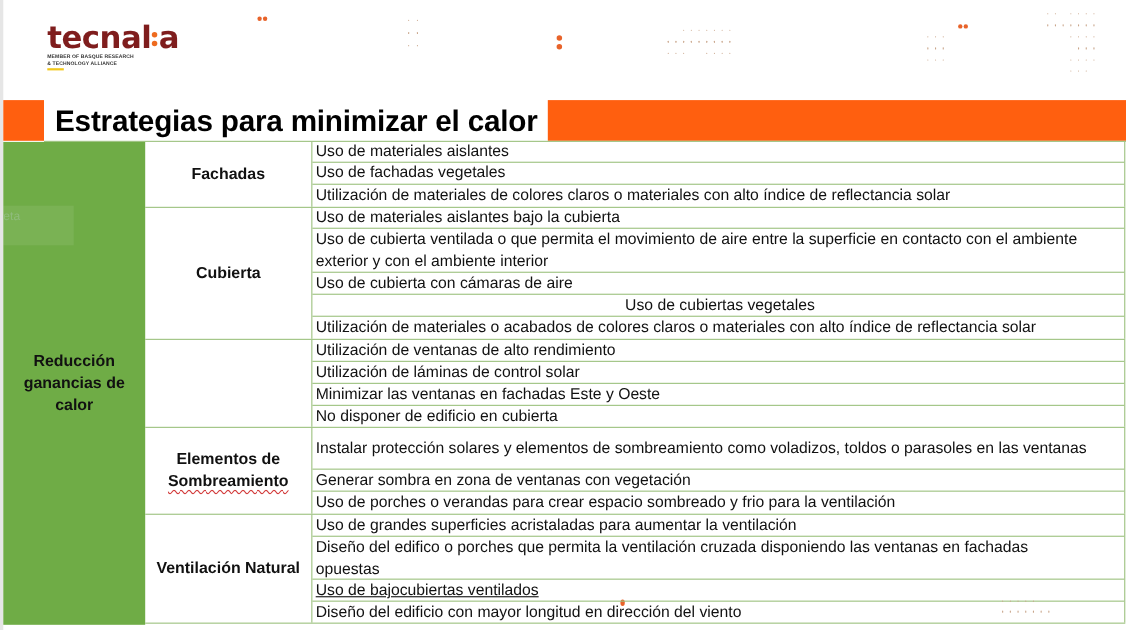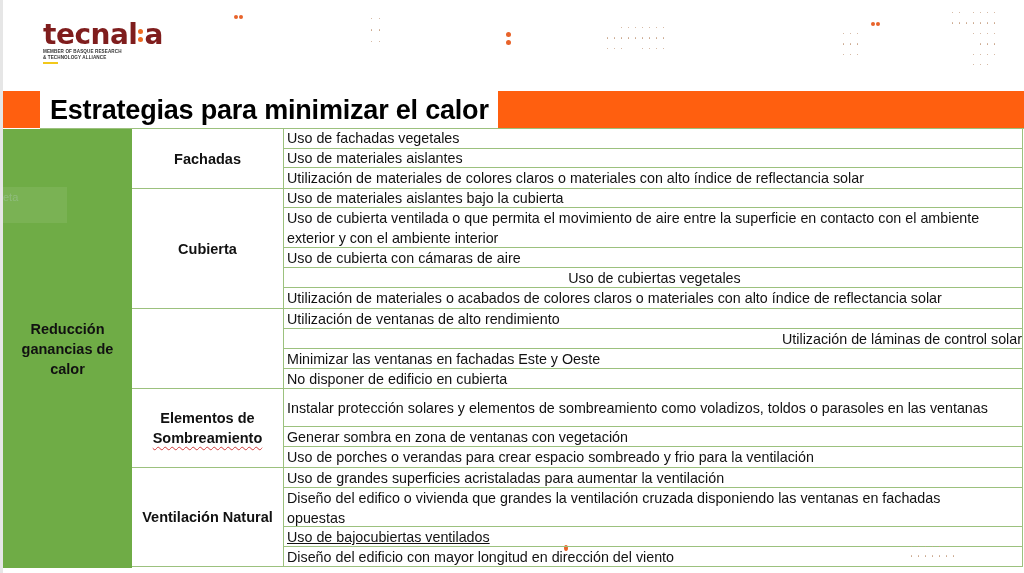--- a/index.html
+++ b/index.html
@@ -167,41 +167,41 @@
 <h1 class="title">Estrategias para minimizar el calor</h1>
 <div class="title-underline"></div>
 
 <div class="table">
   <div class="col-main">Reducción ganancias de calor</div>
   <div class="ghost">eta</div>
 
   <div class="group" style="top:0;height:60px;">
     <div class="group-label">Fachadas</div>
     <div class="rows" style="height:59px;">
+      <div class="row" style="height:19px;line-height:18px;">Uso de materiales aislantes</div>
       <div class="row" style="height:20px;line-height:19px;">Uso de fachadas vegetales</div>
-      <div class="row" style="height:19px;line-height:18px;">Uso de materiales aislantes</div>
       <div class="row" style="height:20px;">Utilización de materiales de colores claros o materiales con alto índice de reflectancia solar</div>
     </div>
   </div>
 
   <div class="group" style="top:60px;height:120px;">
     <div class="group-label">Cubierta</div>
     <div class="rows" style="height:119px;">
       <div class="row" style="height:19px;line-height:18px;">Uso de materiales aislantes bajo la cubierta</div>
       <div class="row tall" style="height:40px;">Uso de cubierta ventilada o que permita el movimiento de aire entre la superficie en contacto con el ambiente exterior y con el ambiente interior</div>
       <div class="row" style="height:20px;">Uso de cubierta con cámaras de aire</div>
       <div class="row" style="height:20px;text-align:center;">Uso de cubiertas vegetales</div>
       <div class="row" style="height:20px;">Utilización de materiales o acabados de colores claros o materiales con alto índice de reflectancia solar</div>
     </div>
   </div>
 
   <div class="group" style="top:180px;height:80px;">
     <div class="rows" style="height:79px;">
       <div class="row" style="height:20px;">Utilización de ventanas de alto rendimiento</div>
-      <div class="row" style="height:20px;text-align:right;">Utilización de láminas de control solar</div>
+      <div class="row" style="height:20px;">Utilización de láminas de control solar</div>
       <div class="row" style="height:20px;">Minimizar las ventanas en fachadas Este y Oeste</div>
       <div class="row" style="height:19px;">No disponer de edificio en cubierta</div>
     </div>
   </div>
 
   <div class="group" style="top:260px;height:79px;">
     <div class="group-label">
       <div>
         <div>Elementos de</div>
         <div class="squig">Sombreamiento</div>
@@ -211,21 +211,21 @@
       <div class="row" style="height:38px;line-height:38px;">Instalar protección solares y elementos de sombreamiento como voladizos, toldos o parasoles en las ventanas</div>
       <div class="row" style="height:20px;">Generar sombra en zona de ventanas con vegetación</div>
       <div class="row" style="height:20px;">Uso de porches o verandas para crear espacio sombreado y frio para la ventilación</div>
     </div>
   </div>
 
   <div class="group" style="top:339px;height:99px;">
     <div class="group-label">Ventilación Natural</div>
     <div class="rows" style="height:98px;">
       <div class="row" style="height:20px;">Uso de grandes superficies acristaladas para aumentar la ventilación</div>
-      <div class="row tall" style="height:39px;white-space:normal;padding-right:60px;">Diseño del edifico o vivienda que grandes la ventilación cruzada disponiendo las ventanas en fachadas opuestas</div>
+      <div class="row tall" style="height:39px;white-space:normal;padding-right:60px;">Diseño del edifico o porches que permita la ventilación cruzada disponiendo las ventanas en fachadas opuestas</div>
       <div class="row" style="height:20px;text-decoration:underline;">Uso de bajocubiertas ventilados</div>
       <div class="row" style="height:19px;">Diseño del edificio con mayor longitud en dirección del viento</div>
     </div>
   </div>
 </div>
 
 <div class="dotgrid" style="left:911px;top:546px;grid-template-columns:repeat(7,7px);row-gap:8px;">
   <i></i>
     <i></i>
     <i></i>

